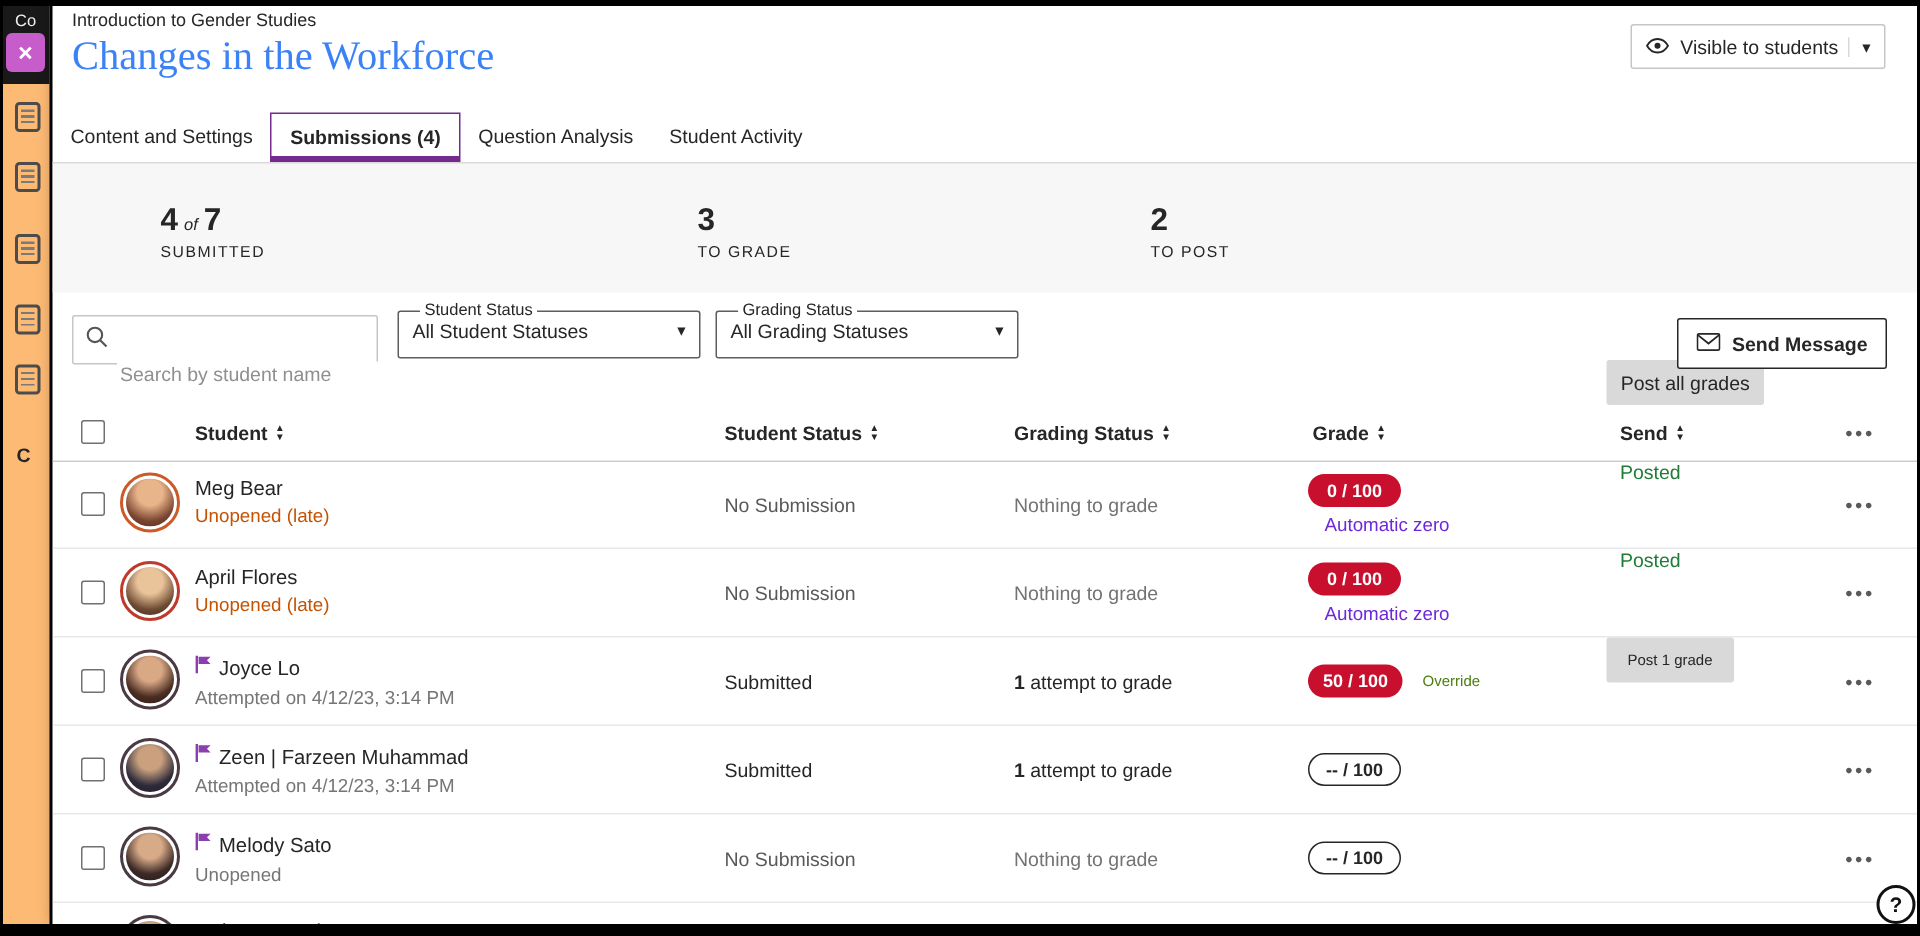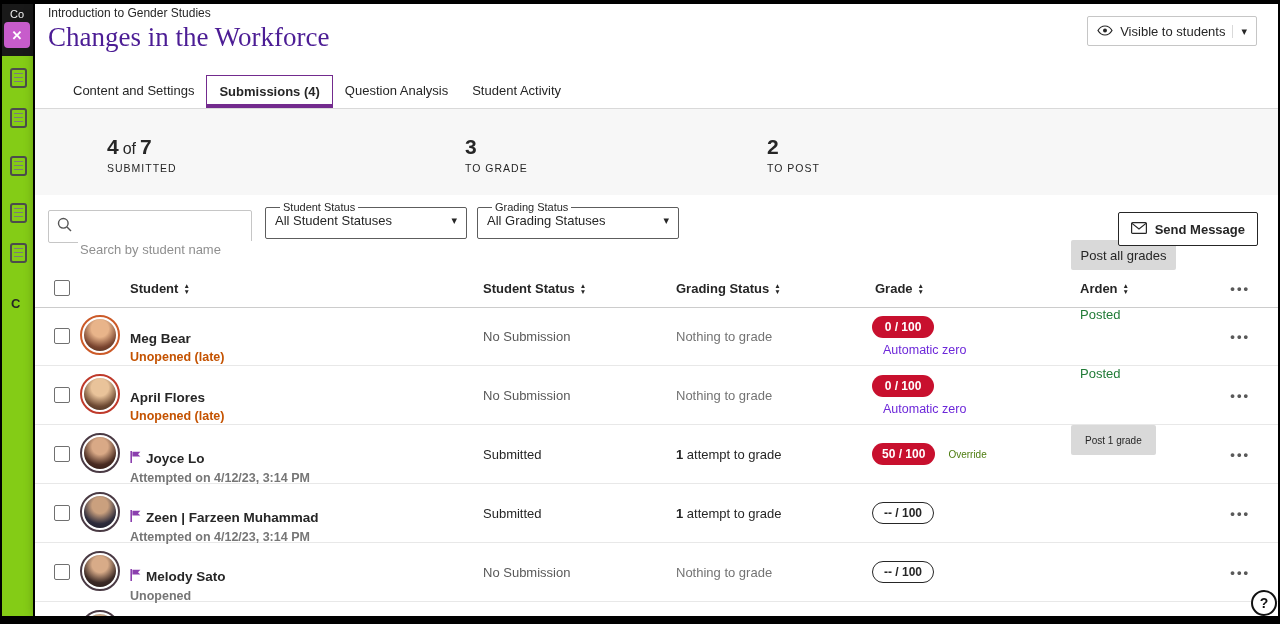--- a/index.html
+++ b/index.html
@@ -1,50 +1,50 @@
 <!DOCTYPE html>
 <html><head>
 <meta charset="utf-8">
 <style>
   html,body{margin:0;padding:0;}
   body{width:1280px;height:624px;position:relative;background:#000;overflow:hidden;
        font-family:"Liberation Sans",sans-serif;color:#262626;}
 
   
-  .rail{position:absolute;left:2px;top:4px;width:31px;height:620px;background:#84cc16;}
+  .rail{position:absolute;left:2px;top:4px;width:31px;height:620px;background:#fdba74;}
   .rail-top{height:52px;background:#191919;color:#f0f0f0;font-size:11px;padding:4px 0 0 8px;box-sizing:border-box;}
   .close-btn{position:absolute;left:4px;top:22px;width:26px;height:26px;border-radius:4px;
              background:#c75ccb;color:#fff;font-size:13px;font-weight:bold;
              display:flex;align-items:center;justify-content:center;cursor:pointer;z-index:5;}
   .railicon{position:absolute;left:8px;width:17px;height:20px;border:2px solid #4c4c4c;border-radius:3px;box-sizing:border-box;}
   .railicon::after{content:"";position:absolute;left:2px;right:2px;top:3px;height:9px;
                    background:repeating-linear-gradient(#7a7a7a 0 1.5px,transparent 1.5px 4px);}
   .rail-letter{position:absolute;left:9px;top:292px;font-size:13px;font-weight:bold;color:#262626;}
 
   
   .panel{position:absolute;left:35px;top:4px;right:2px;bottom:8px;background:#fff;overflow:hidden;
          box-shadow:0 0 10px rgba(0,0,0,.35);}
 
   .breadcrumb{position:absolute;left:13px;top:2px;font-size:12px;color:#262626;}
-  .page-title{position:absolute;left:13px;top:18px;font-family:"Liberation Serif",serif;font-size:27px;color:#4c1d95;}
+  .page-title{position:absolute;left:13px;top:18px;font-family:"Liberation Serif",serif;font-size:27px;color:#3b82f6;}
   .vis-btn{position:absolute;right:21px;top:12px;height:28px;border:1px solid #c6c6c6;border-radius:2px;
            background:#fff;display:flex;align-items:center;padding:0 9px;gap:7px;font-size:13px;cursor:pointer;}
   .vis-caret{font-size:11px;color:#262626;padding-left:8px;border-left:1px solid #d9d9d9;}
 
   
-  .tabsbar{position:absolute;left:0;right:0;top:66px;height:38px;display:flex;align-items:flex-end;padding-left:26px;box-sizing:border-box;}
+  .tabsbar{position:absolute;left:0;right:0;top:66px;height:38px;display:flex;align-items:flex-end;padding-left:0;box-sizing:border-box;}
   .tab{font-size:13px;color:#262626;padding:9px 12px 10px;cursor:pointer;}
   .tab.active{border:1px solid #732b8e;border-bottom:4px solid #732b8e;padding:8px 12px 5px;font-weight:bold;}
 
   
   .statsband{position:absolute;left:0;right:0;top:104px;height:86px;background:#f7f7f7;border-top:1px solid #d9d9d9;}
   .stat{position:absolute;top:26px;}
   .stat .nums{display:flex;align-items:baseline;gap:4px;}
   .stat .big{font-size:21px;font-weight:bold;color:#262626;}
-  .stat .small{font-size:16px;color:#262626;}
+  .stat .small{font-size:11px;color:#262626;font-style:italic;}
   .stat .lbl{font-size:10.5px;letter-spacing:1px;color:#262626;margin-top:3px;}
   .postall-btn{position:absolute;right:102px;top:131px;width:105px;height:30px;background:#d9d9d9;border:none;
                border-radius:2px;font-size:13px;color:#262626;font-family:inherit;cursor:pointer;}
 
   
   .searchbox{position:absolute;left:13px;top:206px;width:204px;height:33px;border:1px solid #c6c6c6;border-radius:2px;
              display:flex;align-items:center;padding:0 8px;gap:6px;box-sizing:border-box;}
   .searchbox input{border:none;outline:none;flex:1;font-size:13px;font-family:inherit;color:#262626;margin-top:46px;}
   .searchbox input::placeholder{color:#8f8f8f;}
   fieldset.sel{position:absolute;width:202px;height:38px;margin:0;border:1px solid #5d5d5d;border-radius:2px;
@@ -72,21 +72,21 @@
           border:2px solid #555;padding:2px;background-clip:content-box;box-sizing:border-box;cursor:pointer;}
   .ring-orange{border-color:#cc5a28;}
   .ring-red{border-color:#bf3a2b;}
   .ring-dark{border-color:#4a3a44;}
   .av0{background-image:radial-gradient(circle at 50% 32%,#e8b48a 0 28%,#7a4530 62%,#3a2315);}
   .av1{background-image:radial-gradient(circle at 50% 32%,#e9c39a 0 28%,#6e4a33 62%,#2e1d12);}
   .av2{background-image:radial-gradient(circle at 50% 32%,#d9a986 0 26%,#4a2c22 60%,#221310);}
   .av3{background-image:radial-gradient(circle at 50% 32%,#caa07e 0 26%,#2e2c3c 60%,#15141f);}
   .av4{background-image:radial-gradient(circle at 50% 32%,#d8ab88 0 26%,#3c2a26 60%,#1c1412);}
   .av5{background-image:radial-gradient(circle at 50% 32%,#cfa684 0 26%,#2e6f7a 60%,#163b42);}
-  .nameblk{position:absolute;left:95px;top:24px;font-weight:bold;}
+  .nameblk{position:absolute;left:95px;top:11px;}
   .nline{display:flex;align-items:center;gap:5px;}
   .nm{font-size:13.5px;color:#262626;cursor:pointer;}
   .sub{font-size:12.5px;color:#767676;margin-top:4px;}
   .sub.late{color:#c45200;}
   .cell{position:absolute;font-size:13px;}
   .status{left:448px;top:22px;color:#595959;}
   .grading{left:641px;top:22px;color:#737373;}
   .cell.dark{color:#262626;}
   .gb{font-weight:bold;color:#262626;}
   .grade{left:837px;top:0;height:58px;}
@@ -237,21 +237,21 @@
         </span>
     </span>
     <span class="th" style="left:840px">
       <span>Grade</span>
       <span class="sorticon">
           <span>▲</span>
           <span>▼</span>
         </span>
     </span>
     <span class="th" style="left:1045px">
-      <span>Arden</span>
+      <span>Send</span>
       <span class="sorticon">
           <span>▲</span>
           <span>▼</span>
         </span>
     </span>
     <span class="dots">•••</span>
   </div>
 
   <div class="rows">
 

